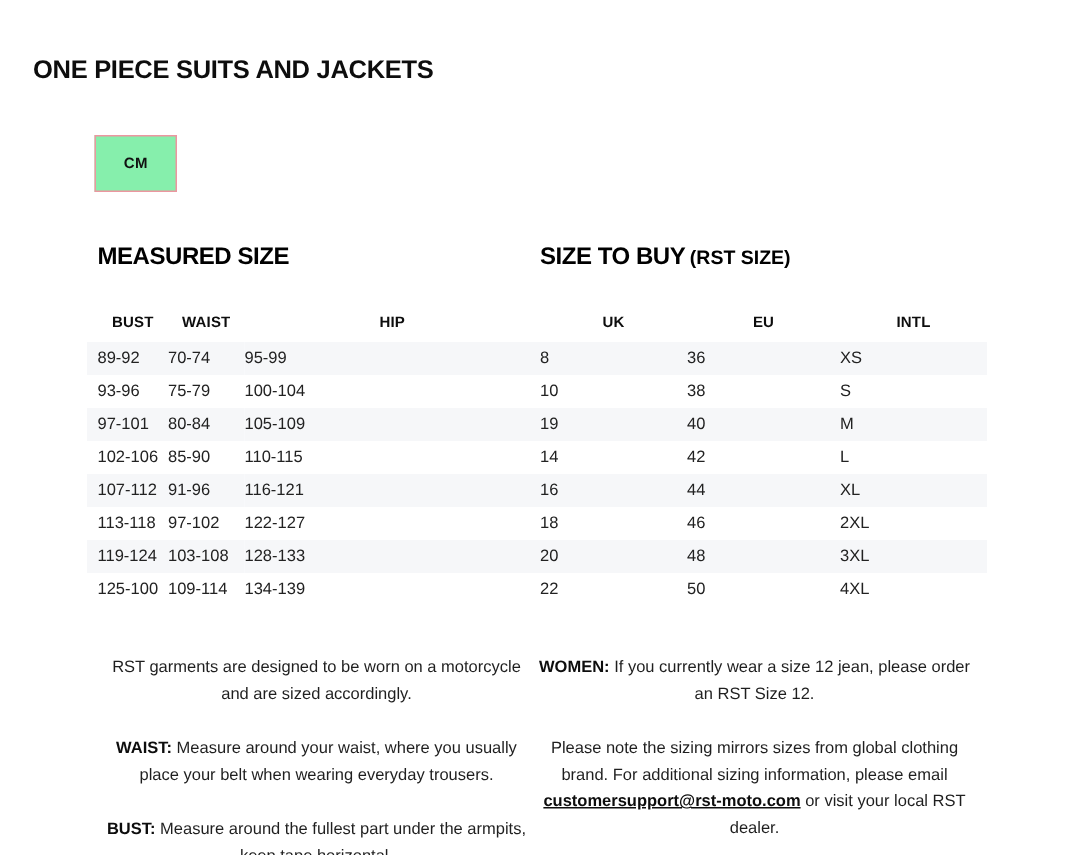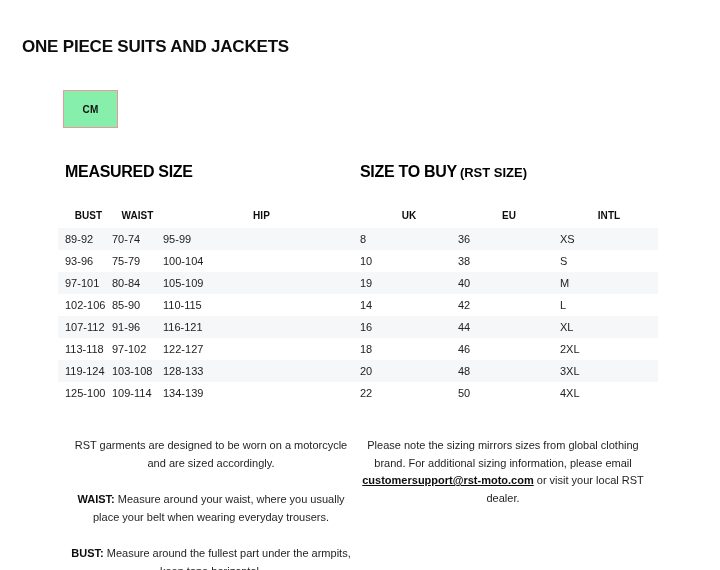--- a/index.html
+++ b/index.html
@@ -234,19 +234,20 @@
     </table>
   </div>
 
   <div class="notes">
     <div class="notes-col">
       <p><strong></strong><span>RST garments are designed to be worn on a motorcycle and are sized accordingly.</span></p>
       <p><strong>WAIST:</strong><span> Measure around your waist, where you usually place your belt when wearing everyday trousers.</span></p>
       <p><strong>BUST:</strong><span> Measure around the fullest part under the armpits, keep tape horizontal.</span></p>
     </div>
     <div class="notes-col">
+      <p><strong>WOMEN:</strong><span> If you currently wear a size 12 jean, please order an RST Size 12.</span></p>
       <p><span>Please note the sizing mirrors sizes from global clothing brand. For additional sizing information, please email </span><a href="#" class="email-link">customersupport@rst-moto.com</a><span> or visit your local RST dealer.</span></p>
     </div>
   </div>
 
   <div class="footer-strip"></div>
 
 </div>
 
 </body></html>

